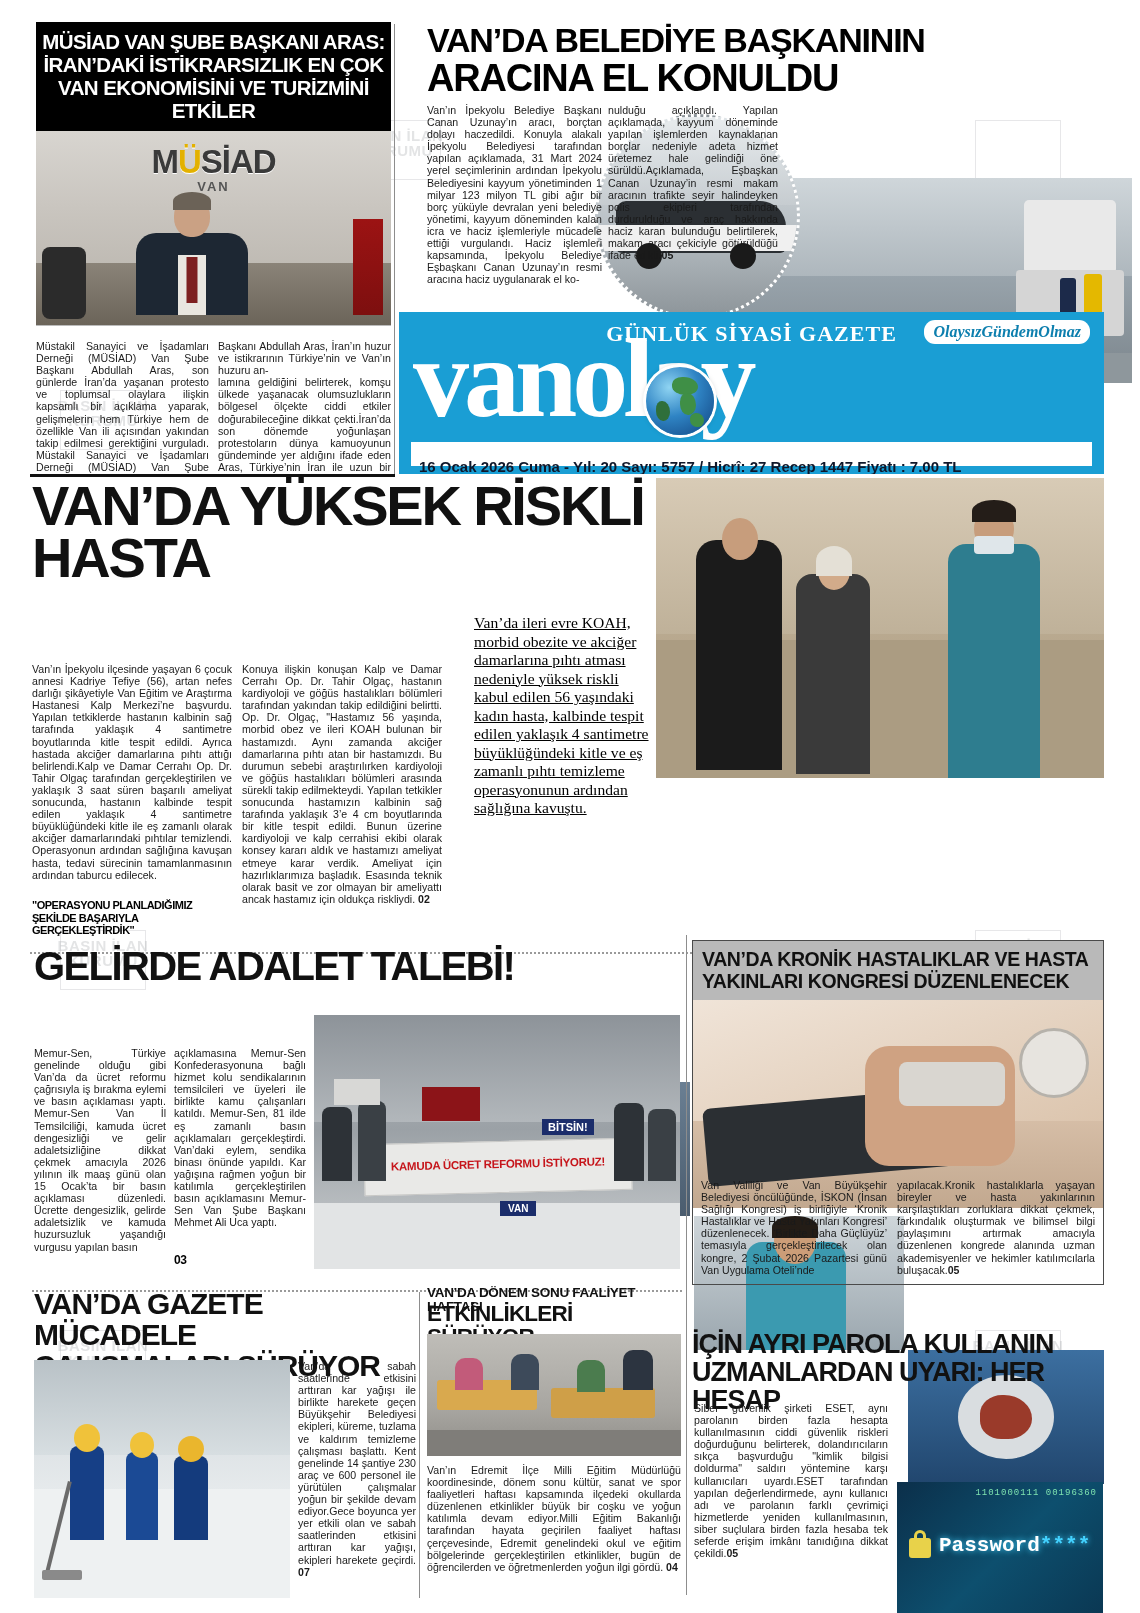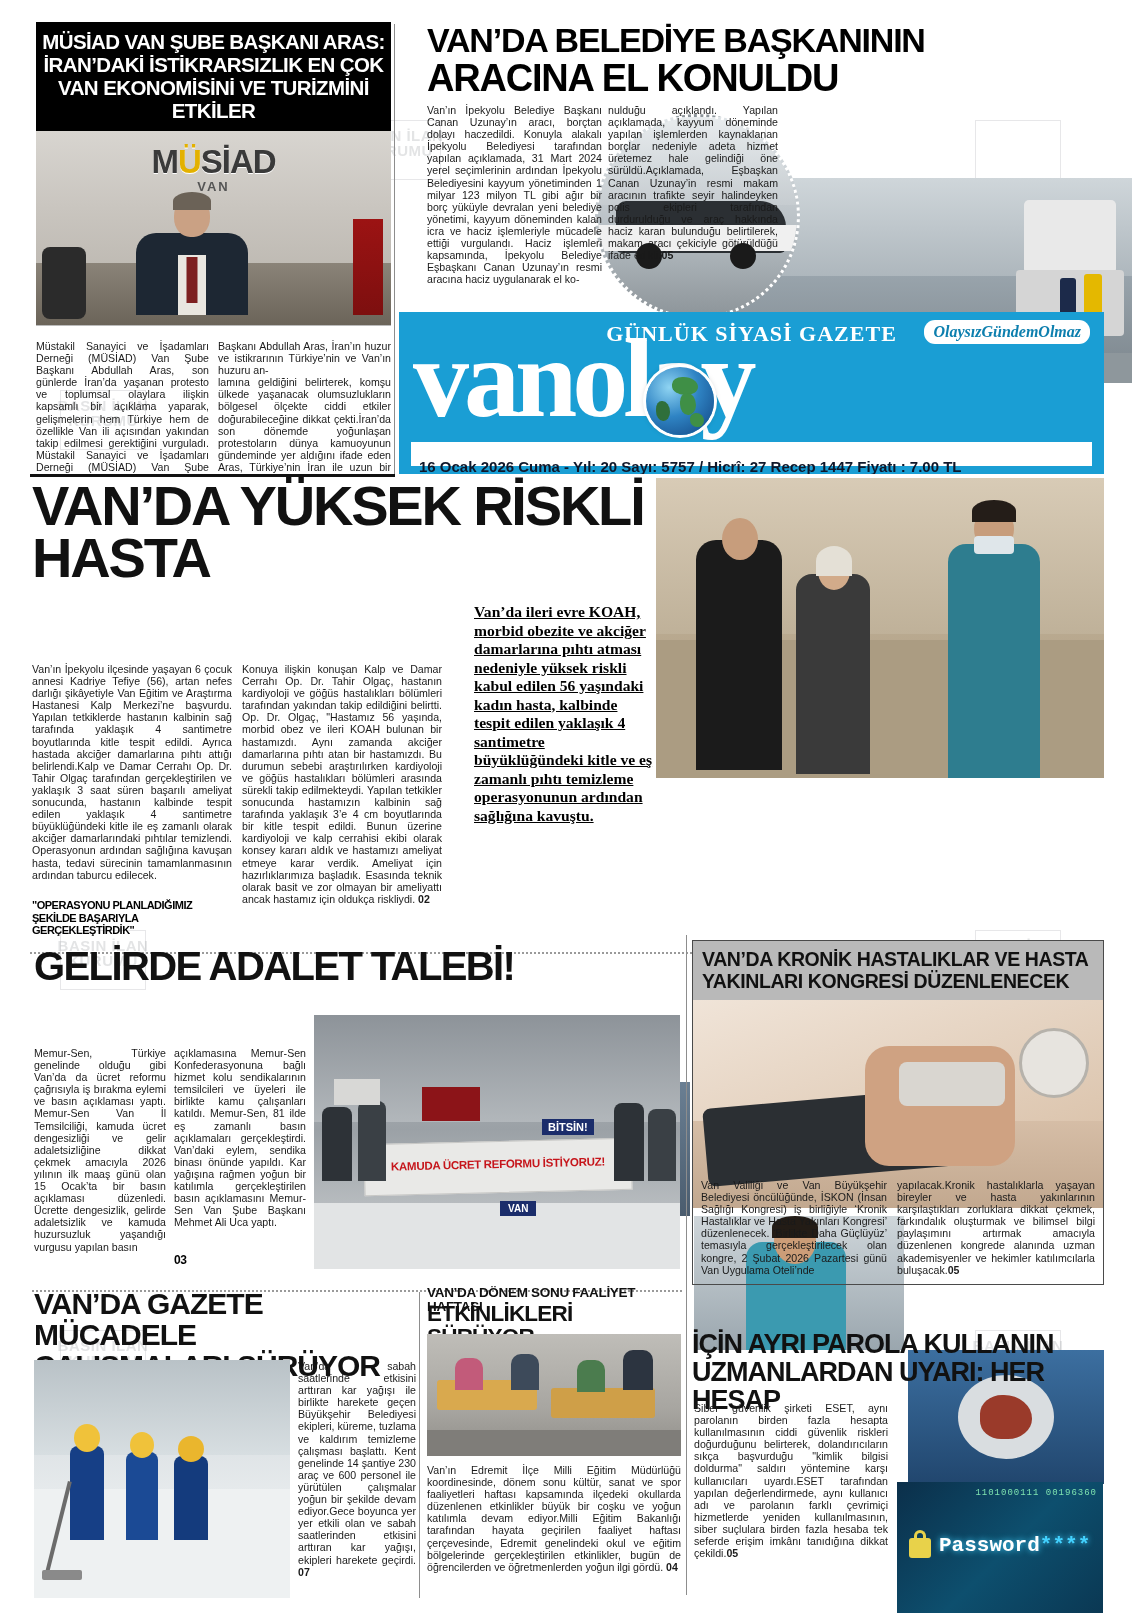--- a/index.html
+++ b/index.html
@@ -266,21 +266,21 @@
       <div class="abs" style="left:66px;top:40px;width:36px;height:42px;border-radius:50%;background:#c79d7c;"></div>
       <div class="abs" style="left:140px;top:96px;width:74px;height:200px;background:#3a3a3a;border-radius:16px 16px 0 0;"></div>
       <div class="abs" style="left:162px;top:74px;width:32px;height:38px;border-radius:50%;background:#d2ab8a;"></div>
       <div class="abs" style="left:160px;top:68px;width:36px;height:30px;border-radius:50% 50% 0 0;background:#e4e0d6;"></div>
       <div class="abs" style="left:292px;top:66px;width:92px;height:234px;background:#2e7d8f;border-radius:18px 18px 0 0;"></div>
       <div class="abs" style="left:318px;top:28px;width:40px;height:46px;border-radius:50%;background:#c79d7c;"></div>
       <div class="abs" style="left:316px;top:22px;width:44px;height:22px;border-radius:50% 50% 0 0;background:#241d18;"></div>
       <div class="abs" style="left:318px;top:58px;width:40px;height:18px;background:#dfe6ea;border-radius:4px;"></div>
     </div>
 
-    <div class="abs" id="ms-lead" style="left:444px;top:125px;width:180px;font-weight:bold;">Van’da ileri evre KOAH, morbid obezite ve akciğer damarlarına pıhtı atması nedeniyle yüksek riskli kabul edilen 56 yaşındaki kadın hasta, kalbinde tespit edilen yaklaşık 4 santimetre büyüklüğündeki kitle ve eş zamanlı pıhtı temizleme operasyonunun ardından sağlığına kavuştu.</div>
+    <div class="abs" id="ms-lead" style="left:444px;top:136px;width:180px;">Van’da ileri evre KOAH, morbid obezite ve akciğer damarlarına pıhtı atması nedeniyle yüksek riskli kabul edilen 56 yaşındaki kadın hasta, kalbinde tespit edilen yaklaşık 4 santimetre büyüklüğündeki kitle ve eş zamanlı pıhtı temizleme operasyonunun ardından sağlığına kavuştu.</div>
 
     <div class="abs body-text" style="left:2px;top:185px;width:200px;">Van’ın İpekyolu ilçesinde yaşayan 6 çocuk annesi Kadriye Tefiye (56), artan nefes darlığı şikâyetiyle Van Eğitim ve Araştırma Hastanesi Kalp Merkezi’ne başvurdu. Yapılan tetkiklerde hastanın kalbinin sağ tarafında yaklaşık 4 santimetre boyutlarında kitle tespit edildi. Ayrıca hastada akciğer damarlarına pıhtı attığı belirlendi.Kalp ve Damar Cerrahı Op. Dr. Tahir Olgaç tarafından gerçekleştirilen ve yaklaşık 3 saat süren başarılı ameliyat sonucunda, hastanın kalbinde tespit edilen yaklaşık 4 santimetre büyüklüğündeki kitle ile eş zamanlı olarak akciğer damarlarındaki pıhtılar temizlendi. Operasyonun ardından sağlığına kavuşan hasta, tedavi sürecinin tamamlanmasının ardından taburcu edilecek.</div>
     <div class="abs hl-black" id="ms-kicker" style="left:2px;top:421px;width:200px;">"OPERASYONU PLANLADIĞIMIZ ŞEKİLDE BAŞARIYLA GERÇEKLEŞTİRDİK"</div>
 
     <div class="abs body-text" style="left:212px;top:185px;width:200px;"><span>Konuya ilişkin konuşan Kalp ve Damar Cerrahı Op. Dr. Tahir Olgaç, hastanın kardiyoloji ve göğüs hastalıkları bölümleri tarafından yakından takip edildiğini belirtti. Op. Dr. Olgaç, "Hastamız 56 yaşında, morbid obez ve ileri KOAH bulunan bir hastamızdı. Aynı zamanda akciğer damarlarına pıhtı atan bir hastamızdı. Bu durumun sebebi araştırılırken kardiyoloji ve göğüs hastalıkları bölümleri arasında sürekli takip edilmekteydi. Yapılan tetkikler sonucunda hastamızın kalbinin sağ tarafında yaklaşık 3’e 4 cm boyutlarında bir kitle tespit edildi. Bunun üzerine kardiyoloji ve kalp cerrahisi ekibi olarak konsey kararı aldık ve hastamızı ameliyat etmeye karar verdik. Ameliyat için hazırlıklarımıza başladık. Esasında teknik olarak basit ve zor olmayan bir ameliyattı ancak hastamız için oldukça riskliydi.</span> <b>02</b></div>
 
     <div class="abs photo" style="left:420px;top:304px;width:240px;height:134px;background:linear-gradient(180deg,#6a7f93,#4a5c6e);">
       <div class="abs" style="left:10px;top:30px;width:56px;height:104px;background:#5aa8b8;border-radius:12px 12px 0 0;"></div>
       <div class="abs" style="left:74px;top:20px;width:62px;height:114px;background:#6fb5c4;border-radius:12px 12px 0 0;"></div>
       <div class="abs" style="left:144px;top:34px;width:58px;height:100px;background:#4e94a6;border-radius:12px 12px 0 0;"></div>

